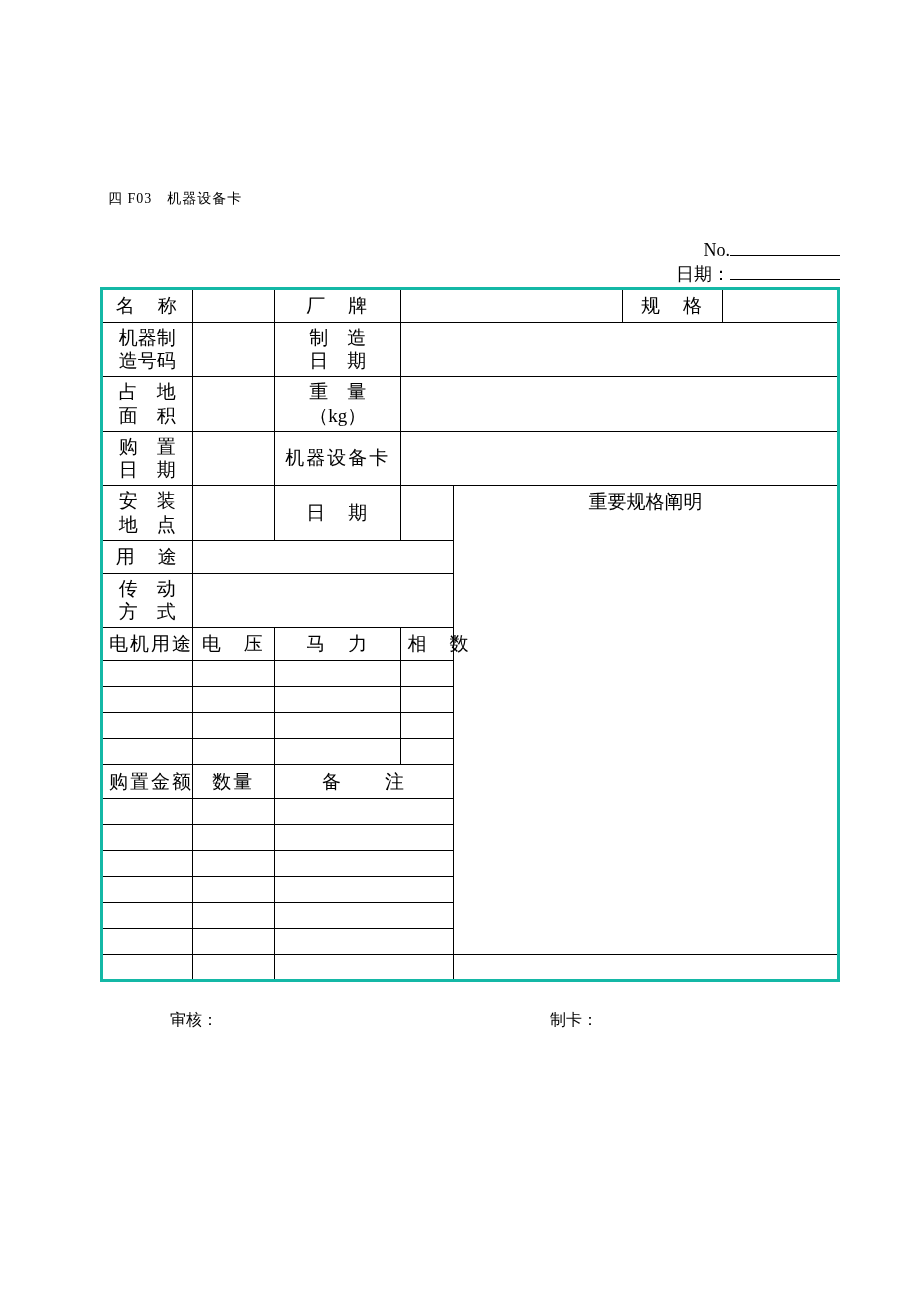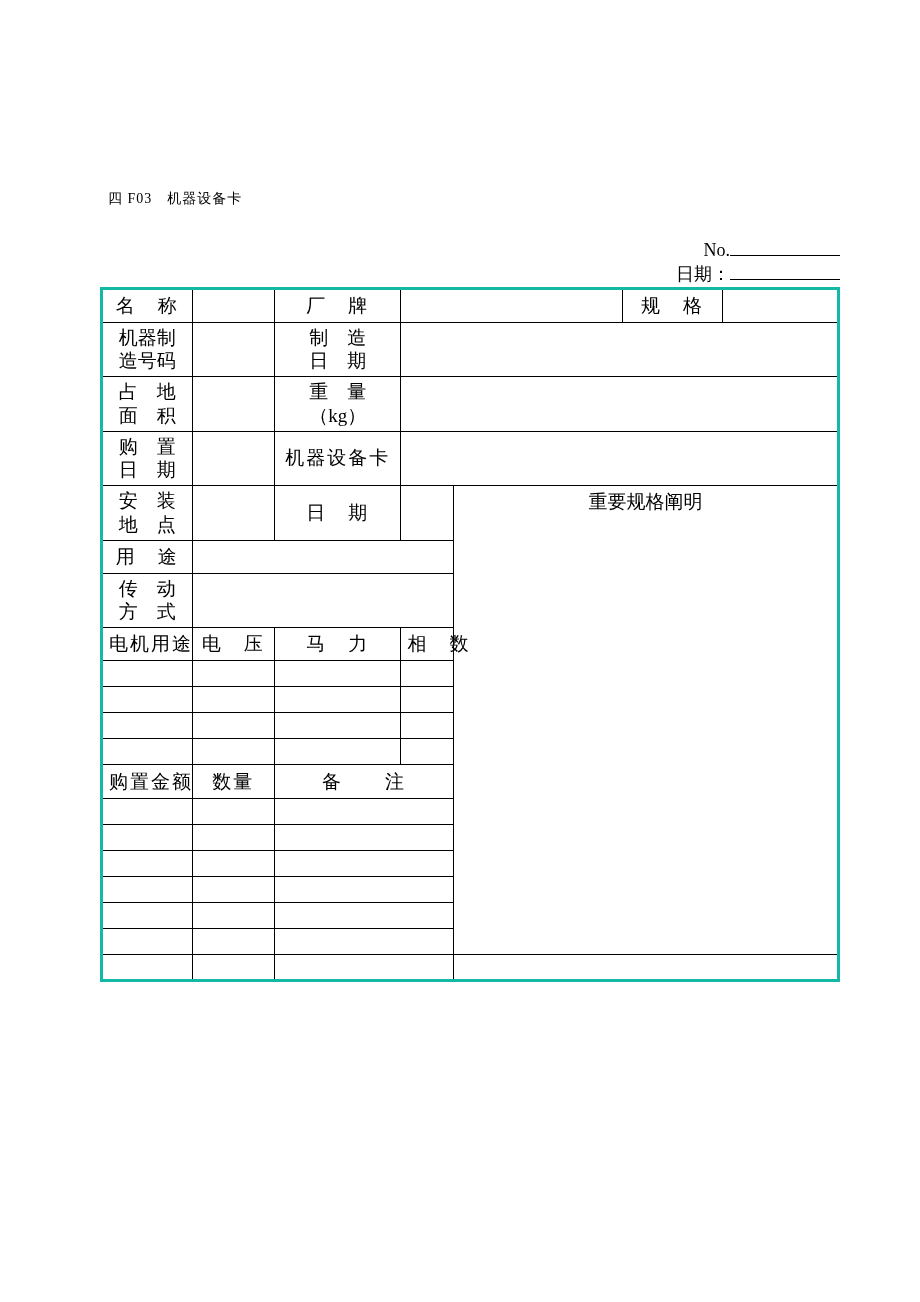--- a/index.html
+++ b/index.html
@@ -214,13 +214,17 @@
           <td colspan="3"></td>
         </tr>
     <tr>
           <td></td>
           <td></td>
           <td colspan="3"></td>
         </tr>
   </tbody>
     </table>
 
+  <div class="footer">
+    <div class="lab">审核：</div>
+    <div class="lab2">制卡：</div>
+  </div>
 </div>
 
 </body></html>

